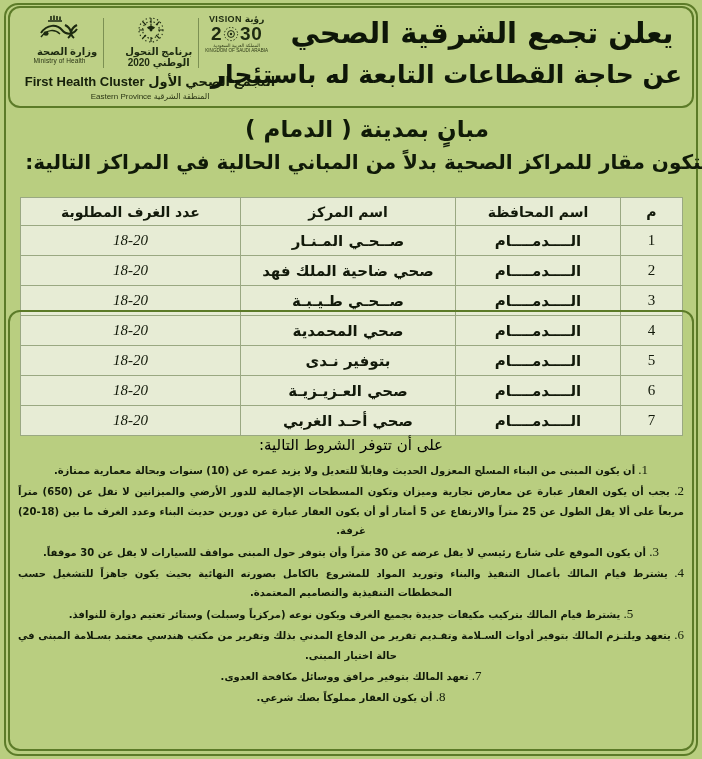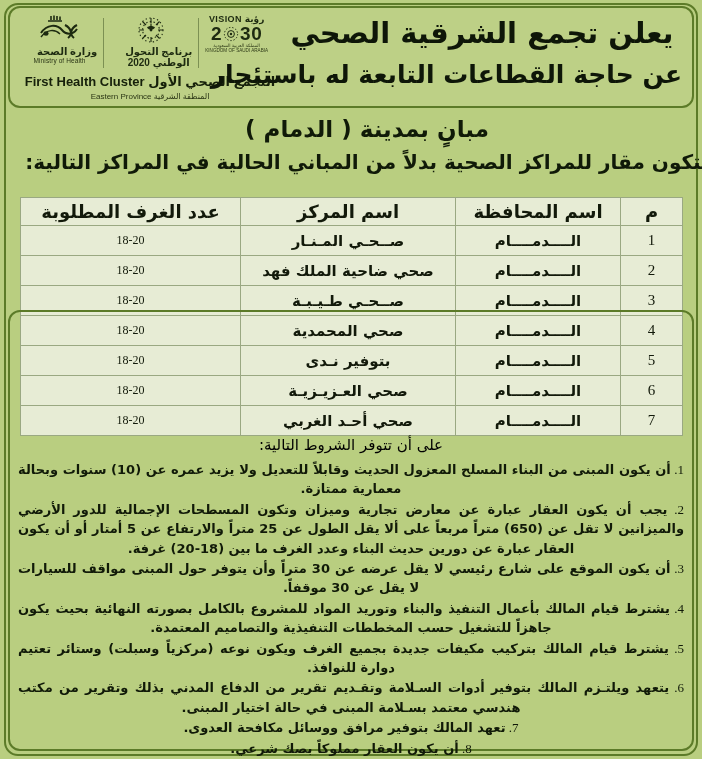--- a/index.html
+++ b/index.html
@@ -180,42 +180,43 @@
     border: 1px solid #9aa882;
     background: #e7ecd5;
     text-align: center;
     color: #12190a;
     padding: 0;
     height: 29px;
     vertical-align: middle;
     font-family: "DejaVu Sans", sans-serif;
   }
   #centers-table th {
-    font-size: 18px;
+    font-size: 14px;
     font-weight: bold;
     height: 27px;
     margin-top: 44px;
   }
   #centers-table td.num {
     font-size: 15px;
     font-family: "Liberation Serif", serif;
     font-weight: normal;
   }
   #centers-table td.gov {
     font-size: 15px;
     font-weight: bold;
     letter-spacing: 2px;
   }
   #centers-table td.center {
     font-size: 15px;
     font-weight: bold;
   }
   #centers-table td.rooms {
-    font-size: 12px;
+    font-size: 15px;
     font-family: "Liberation Serif", serif;
+    font-style: italic;
   }
   col.c-num    { width: 62px; }
   col.c-gov    { width: 165px; }
   col.c-center { width: 215px; }
   col.c-rooms  { width: 220px; }
 
   
   #conditions-box {
     position: absolute;
     left: 8px;
@@ -244,21 +245,21 @@
     margin-bottom: 2px;
   }
   ol#cond-list {
     margin: 0;
     padding: 0 4px 0 4px;
     list-style: none;
     counter-reset: cond;
   }
   ol#cond-list li {
     counter-increment: cond;
-    font-size: 13px;
+    font-size: 10px;
     line-height: 19.4px;
     color: #111a08;
     text-align: justify;
     text-align-last: center;
     font-weight: bold;
     font-family: "DejaVu Sans", sans-serif;
     margin: 0 0 1px 0;
     padding: 0;
     position: relative;
   }

